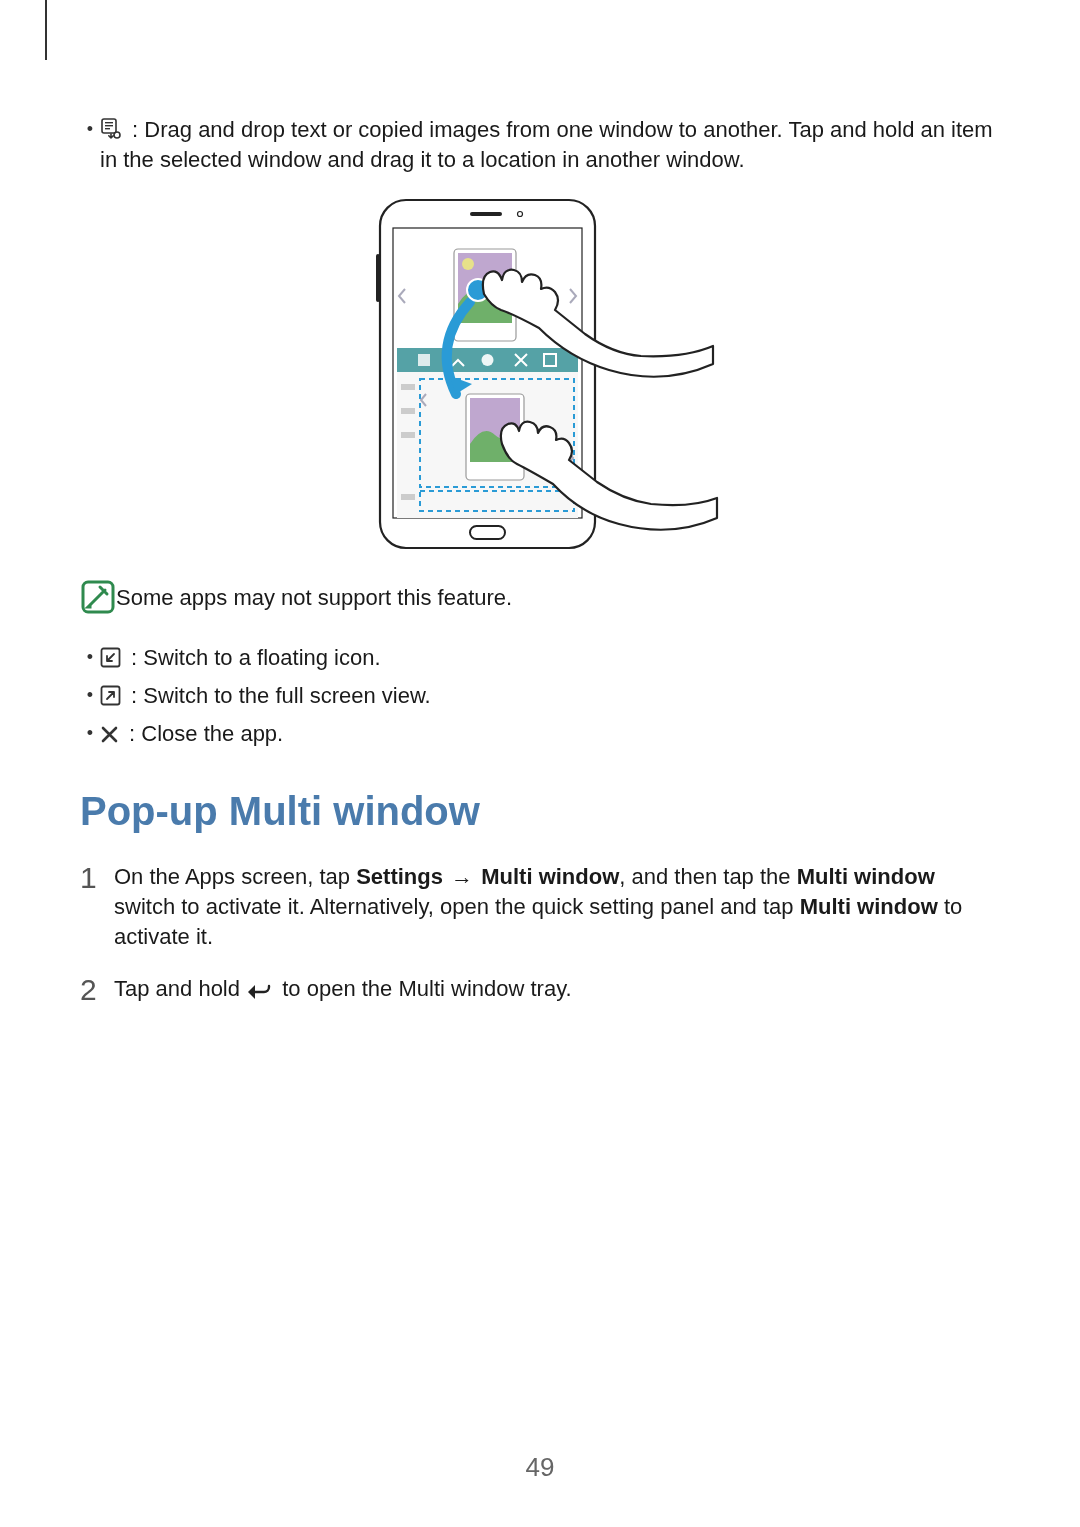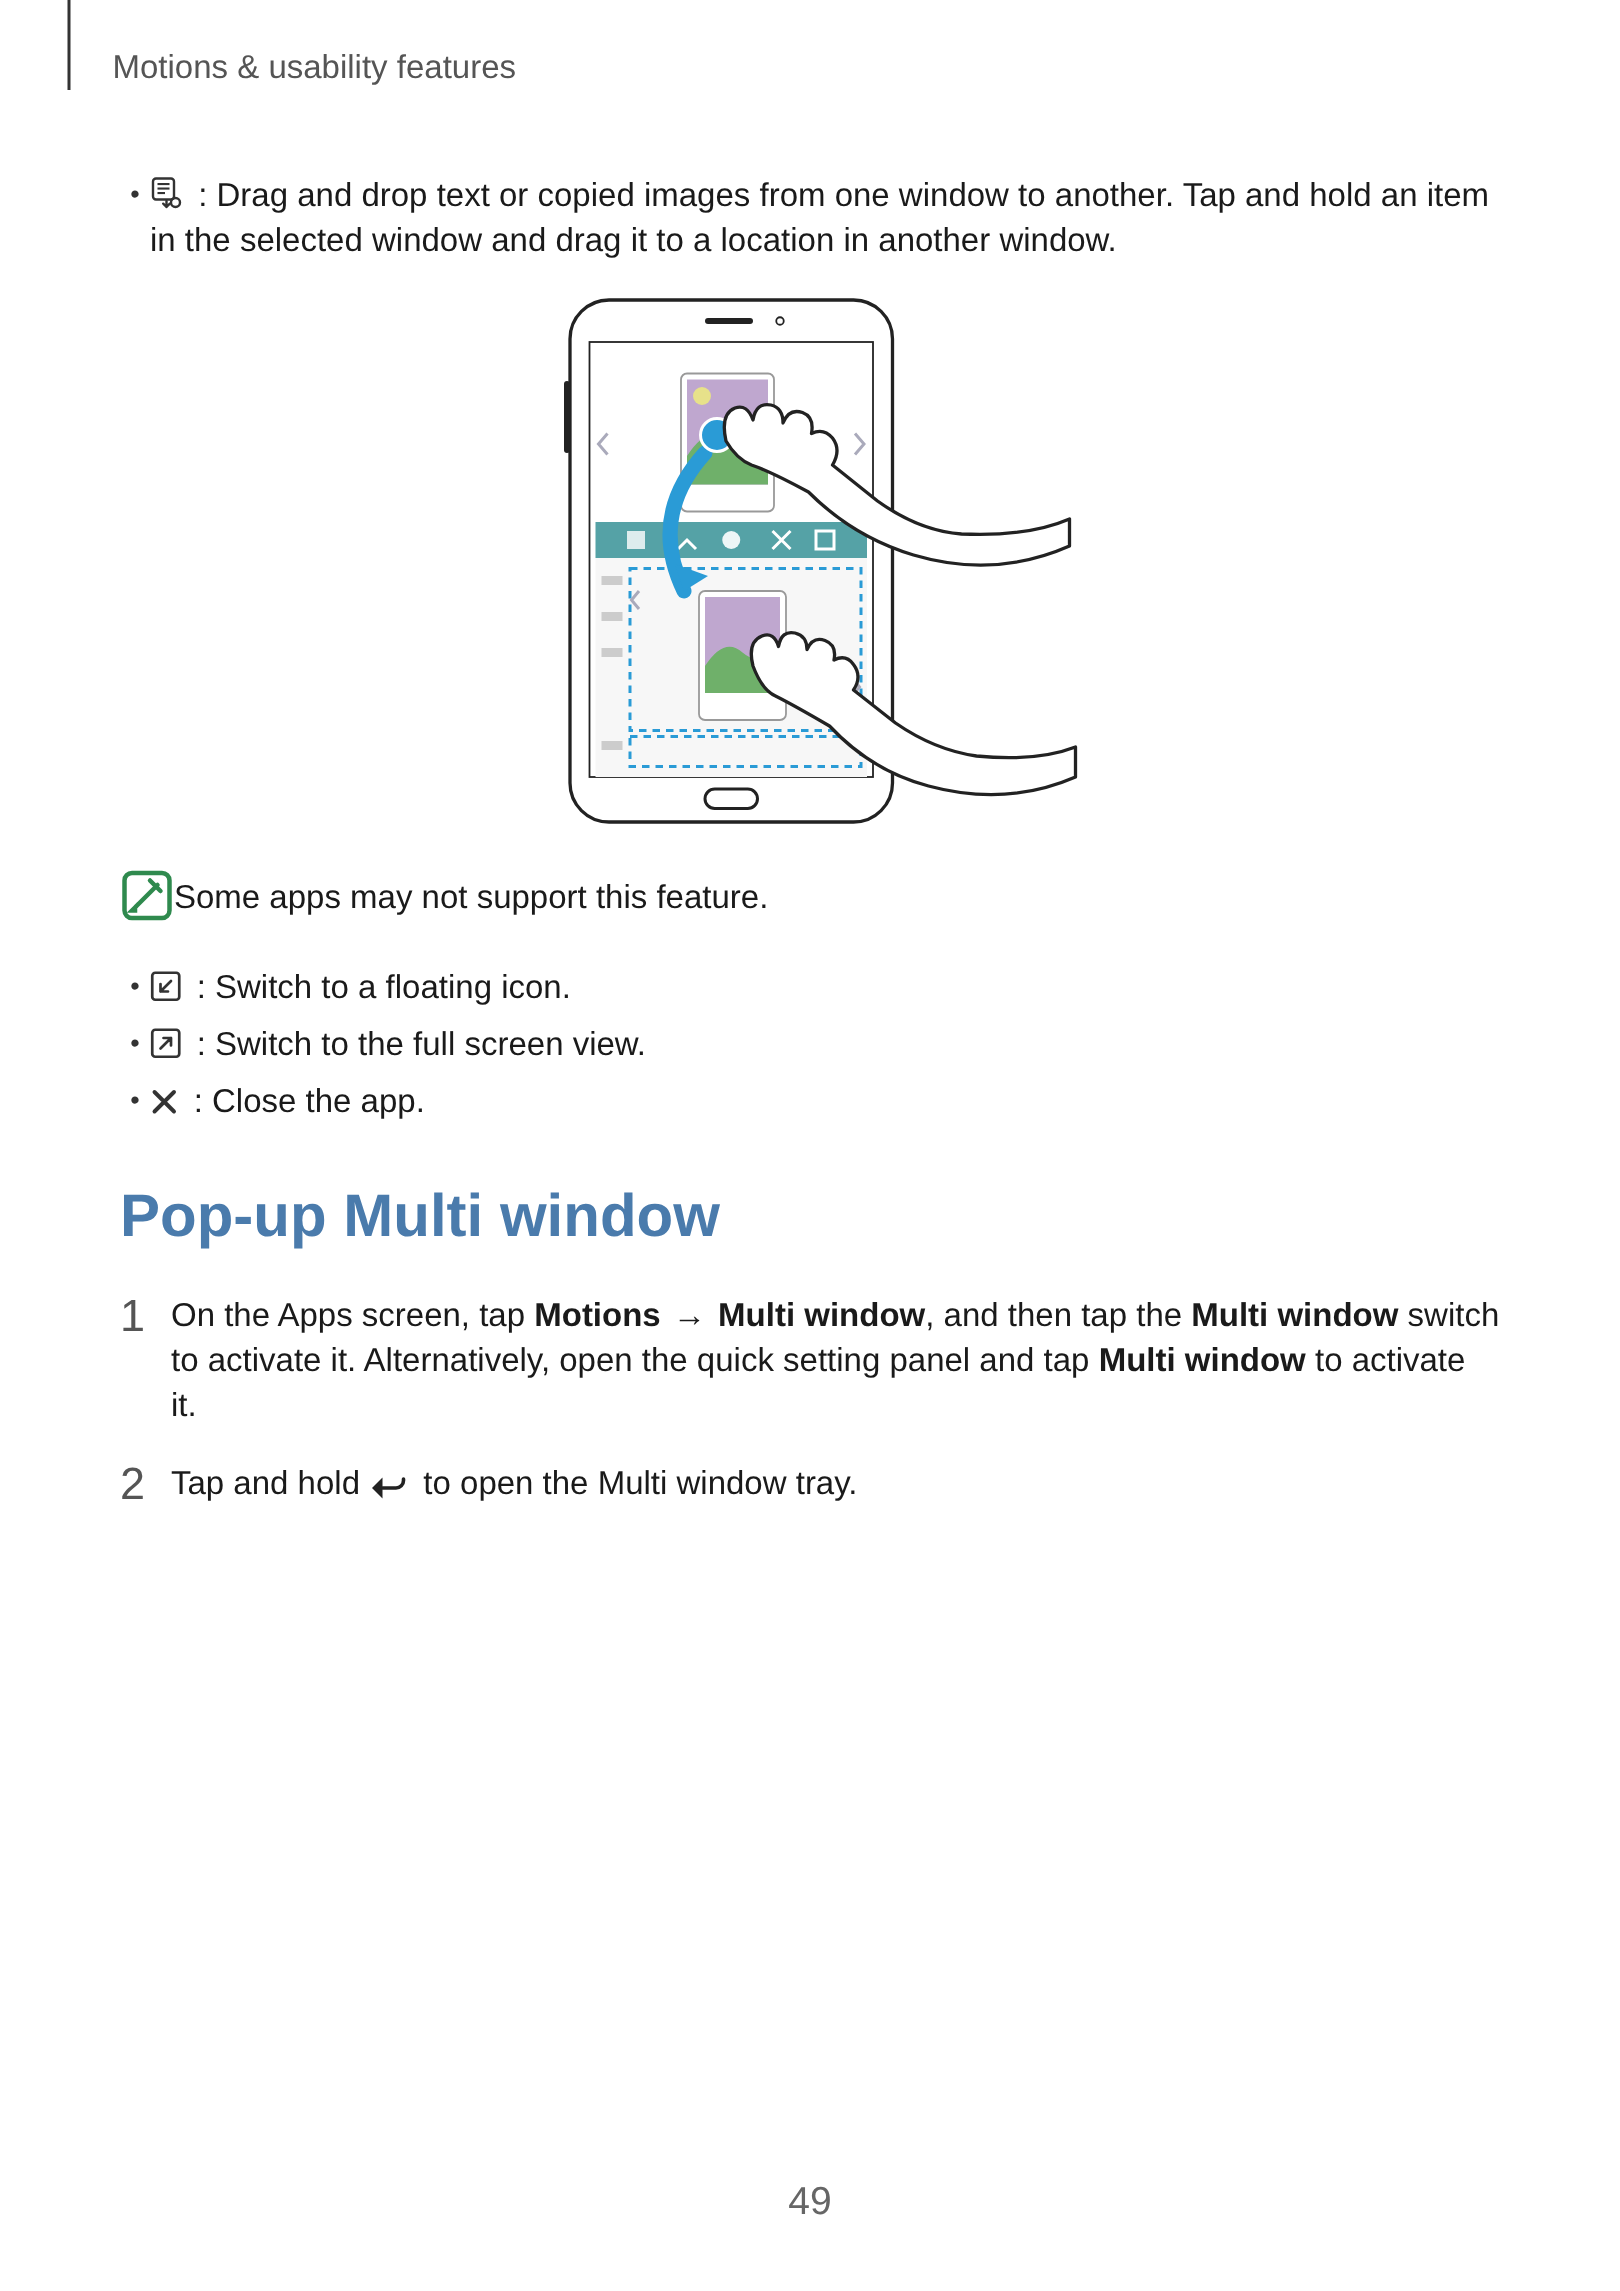--- a/index.html
+++ b/index.html
@@ -110,21 +110,20 @@
     color: #666;
   }
   svg { display: block; }
   .icon-inline svg { display: inline-block; }
 </style>
 </head>
 <body>
 
 <div class="page">
   <div class="header-rule"></div>
-  <div class="header-title">Motions &amp; usability features</div>
 
   <div class="content">
 
     <div class="bullet">
       <div class="dot">•</div>
       <div class="body">
         <span class="icon-inline">
           <svg width="22" height="22" viewBox="0 0 22 22">
             <rect x="2" y="1" width="14" height="14" rx="2" fill="none" stroke="#333" stroke-width="1.6"></rect>
             <rect x="5" y="4" width="8" height="1.4" fill="#333"></rect>
@@ -265,21 +264,21 @@
             <path d="M3 3 L16 16 M16 3 L3 16" stroke="#333" stroke-width="2.6" stroke-linecap="round"></path>
           </svg>
         </span><span> : Close the app.</span>
       </div>
     </div>
 
     <div class="section-heading">Pop-up Multi window</div>
 
     <div class="step">
       <div class="num">1</div>
-      <div class="body">On the Apps screen, tap <b>Motions</b> <span class="arrow">→</span> <b>Multi window</b>, and then tap the <b>Multi window</b> switch to activate it. Alternatively, open the quick setting panel and tap <b>Multi window</b> to activate it.</div>
+      <div class="body">On the Apps screen, tap <b>Settings</b> <span class="arrow">→</span> <b>Multi window</b>, and then tap the <b>Multi window</b> switch to activate it. Alternatively, open the quick setting panel and tap <b>Multi window</b> to activate it.</div>
     </div>
     <div class="step">
       <div class="num">2</div>
       <div class="body">Tap and hold <span class="icon-inline"><svg width="26" height="20" viewBox="0 0 26 20" style="display:inline-block;vertical-align:-3px">
               <path d="M9 3 L2 10 L9 17 Z" fill="#222"></path>
               <path d="M9 10 h9 a5 5 0 0 0 5 -5 v-1" fill="none" stroke="#222" stroke-width="2.4" stroke-linecap="round"></path>
             </svg></span> to open the Multi window tray.</div>
     </div>
 
   </div>

